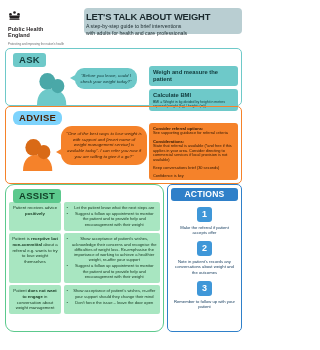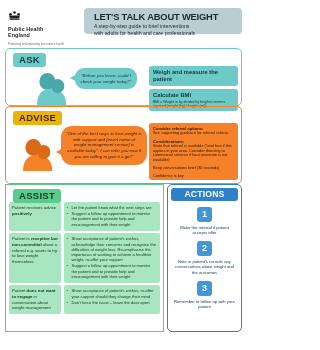--- a/index.html
+++ b/index.html
@@ -51,21 +51,21 @@
     font-size: 2.9px;
     line-height: 3.6px;
     color: #6d6e71;
   }
   .title-box {
     flex: 1;
     margin-left: 14px;
     margin-top: 4px;
     background: #b9ced2;
     border-radius: 4px;
-    padding: 4px 6px 5px 10px;
+    padding: 4px 6px 5px 2px;
     height: 26px;
     box-sizing: border-box;
   }
   .title-main {
     font-size: 9.4px;
     font-weight: bold;
     line-height: 10px;
     color: #1b2a2e;
     letter-spacing: -0.2px;
   }
@@ -167,21 +167,21 @@
     line-height: 4.2px;
     margin-top: 1px;
   }
 
   
   .advise {
     border: 1.3px solid #f5822a;
     height: 78px;
     padding: 3px;
   }
-  .advise .sec-label { background: #eab308; color: #4a2206; }
+  .advise .sec-label { background: #7dd3fc; color: #4a2206; border-radius: 6px; }
   .advise-body {
     display: flex;
     height: 100%;
     padding-top: 13px;
     box-sizing: border-box;
   }
   .advise-left { width: 140px; position: relative; }
   .person-orange { position: absolute; left: 12px; top: 14px; width: 38px; height: 34px; }
   .bubble-orange {
     position: absolute;
@@ -231,24 +231,25 @@
   .bottom {
     display: flex;
     gap: 3px;
     height: 148px;
   }
 
   
   .assist {
     flex: 1;
     border: 1.3px solid #5cc98d;
-    border-radius: 0;
+    border-radius: 9px;
     position: relative;
     padding: 3px;
     box-sizing: border-box;
+    text-align: center;
   }
   .assist .sec-label { background: #5cc98d; color: #0f3d25; }
   .assist-rows {
     padding-top: 14px;
     display: flex;
     flex-direction: column;
     gap: 2.5px;
   }
   .arow { display: flex; gap: 2.5px; }
   .acell {

